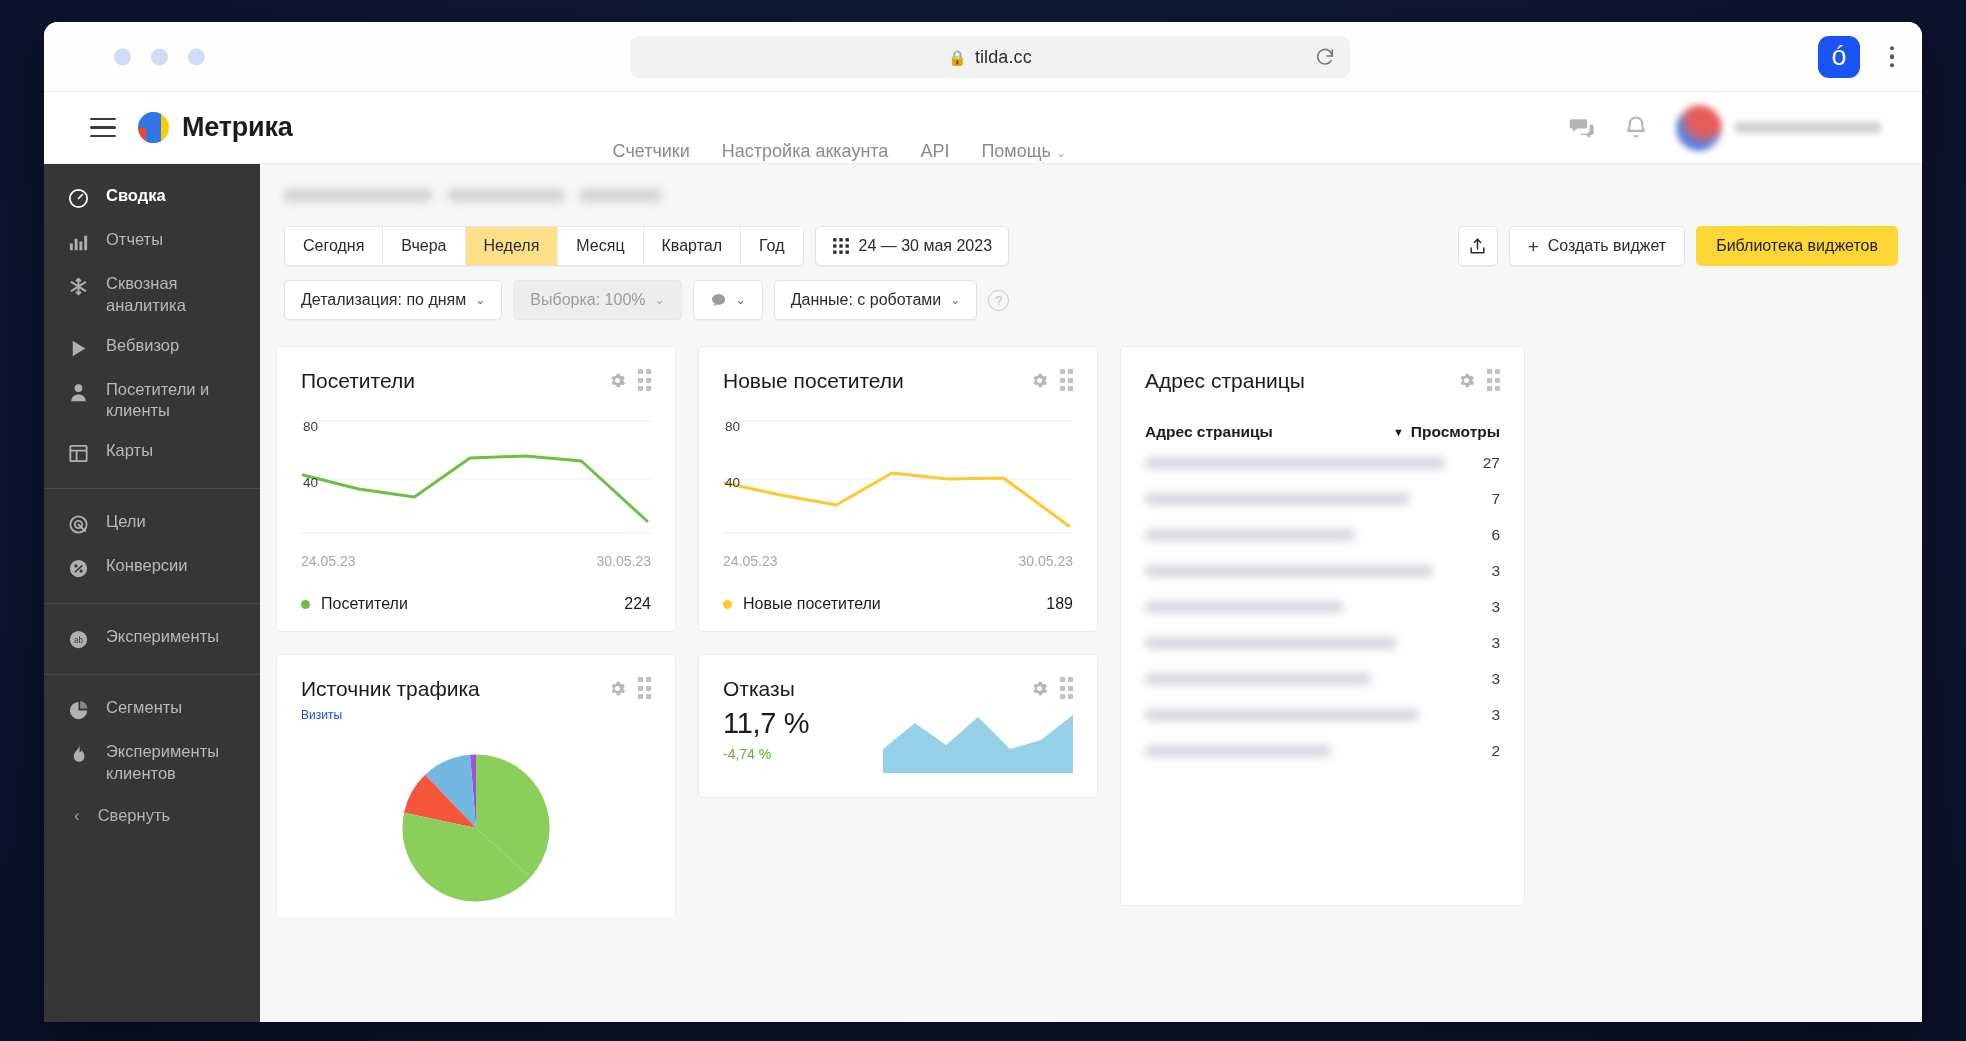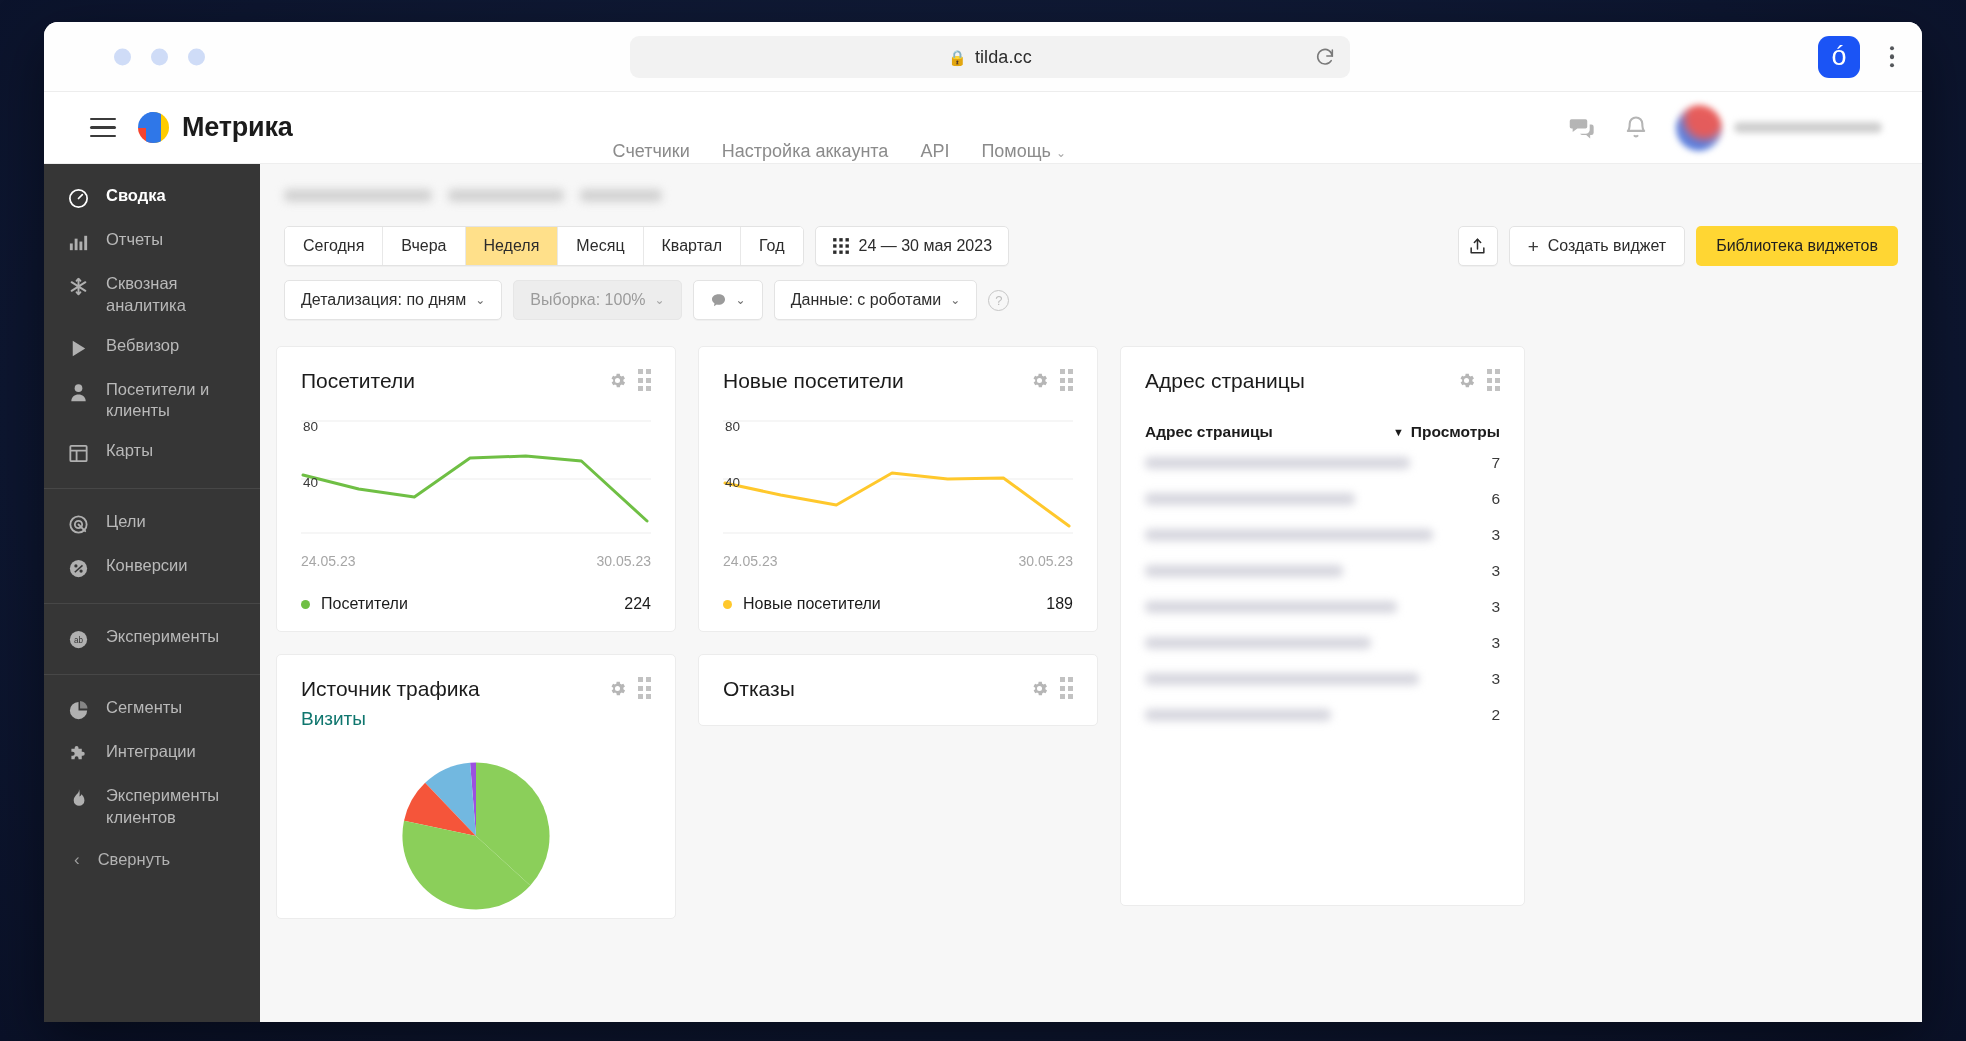--- a/index.html
+++ b/index.html
@@ -170,21 +170,21 @@
   .col { display: flex; flex-direction: column; gap: 22px; }
   .col.c1 { width: 400px; }
   .col.c2 { width: 400px; }
   .col.c3 { width: 405px; }
   .card {
     background: #fff; border: 1px solid #ececec; border-radius: 5px; padding: 22px 24px 18px 24px;
     position: relative;
   }
   .card-head { display: flex; align-items: flex-start; }
   .card-title { font-size: 21px; color: #1b1b1b; font-weight: 400; }
-  .card-sub { font-size: 19px; color: #0f766e; margin-top: 7px; }
+  .card-sub { font-size: 12px; color: #1d4ed8; margin-top: 7px; }
   .card-tools { margin-left: auto; display: flex; align-items: center; gap: 11px; }
   .gear { width: 19px; height: 19px; color: #b6b6b6; cursor: pointer; }
   .gear svg { width: 19px; height: 19px; display: block; }
   .gridh { display: grid; grid-template-columns: repeat(2, 5px); grid-template-rows: repeat(3, 5px); gap: 3.5px; cursor: grab; }
   .gridh i { width: 5px; height: 5px; background: #c2c2c2; display: block; }
 
   .chartbox { position: relative; margin-top: 20px; height: 132px; }
   .chartbox svg { display: block; width: 100%; height: 100%; }
   .ylab { position: absolute; left: 2px; font-size: 13.5px; color: #3a3a3a; }
   .ylab.top { top: 6px; }
@@ -400,28 +400,20 @@
         <div class="nav-item">
           <span class="nav-ico">
             <svg viewBox="0 0 24 24" fill="currentColor">
                 <path d="M12 3a9 9 0 1 0 9 9h-9z"></path>
                 <path d="M13.6 2.2V10h7.8a9 9 0 0 0-7.8-7.8z" opacity=".65"></path>
               </svg>
           </span>
           <span>Сегменты</span>
         </div>
 
-        <div class="nav-item">
-          <span class="nav-ico">
-            <svg viewBox="0 0 24 24" fill="currentColor">
-                <path d="M10 3a2 2 0 0 1 2 2v1h3.4v3.2h1.1a2 2 0 1 1 0 4h-1.1V17H12v-1.1a2 2 0 1 0-4 0V17H4.6v-3.8H6a2 2 0 1 0 0-4H4.6V6H8V5a2 2 0 0 1 2-2z"></path>
-              </svg>
-          </span>
-          <span>Интеграции</span>
-        </div>
 
         <div class="nav-item">
           <span class="nav-ico">
             <svg viewBox="0 0 24 24" fill="currentColor">
                 <path d="M12.5 2c.5 3.2-1.4 4.5-2.8 6.2C8 10.2 7 11.8 7 14a5.6 5.6 0 0 0 11.2 0c0-3-1.6-4.7-3-6.4-.5 1.2-1.3 2-2.3 2.4.6-2.6.3-5.6-.4-8z"></path>
               </svg>
           </span>
           <span>Эксперименты клиентов</span>
         </div>
 
@@ -639,20 +631,31 @@
                   <span class="gridh">
                       <i></i>
                       <i></i>
                       <i></i>
                       <i></i>
                       <i></i>
                       <i></i>
                     </span>
                 </div>
               </div>
+              <div class="bounce-body">
+                <div>
+                  <div class="bounce-num">11,7 %</div>
+                  <div class="bounce-delta">-4,74 %</div>
+                </div>
+                <div class="spark">
+                  <svg viewBox="0 0 190 66" preserveAspectRatio="none">
+                    <path d="M0,42 L32,16 L63,38 L95,10 L127,42 L158,33 L190,8 L190,66 L0,66 Z" fill="#95d2ea"></path>
+                  </svg>
+                </div>
+              </div>
             </div>
 
           </div>
 
           <div class="col c3">
             <div class="card" style="height:560px;overflow:hidden">
               <div class="card-head">
                 <div class="card-title">Адрес страницы</div>
                 <div class="card-tools">
                   <span class="gear">
@@ -672,20 +675,24 @@
               </div>
               <div class="table-head">
                 <span>Адрес страницы</span>
                 <span class="th-right">
                   <span class="th-caret">▼</span>
                   <span>Просмотры</span>
                 </span>
               </div>
 
               <div class="trow">
+                  <span class="tblur" style="width:300px"></span>
+                  <span class="tval">27</span>
+                </div>
+              <div class="trow">
                   <span class="tblur" style="width:265px"></span>
                   <span class="tval">7</span>
                 </div>
               <div class="trow">
                   <span class="tblur" style="width:210px"></span>
                   <span class="tval">6</span>
                 </div>
               <div class="trow">
                   <span class="tblur" style="width:288px"></span>
                   <span class="tval">3</span>

